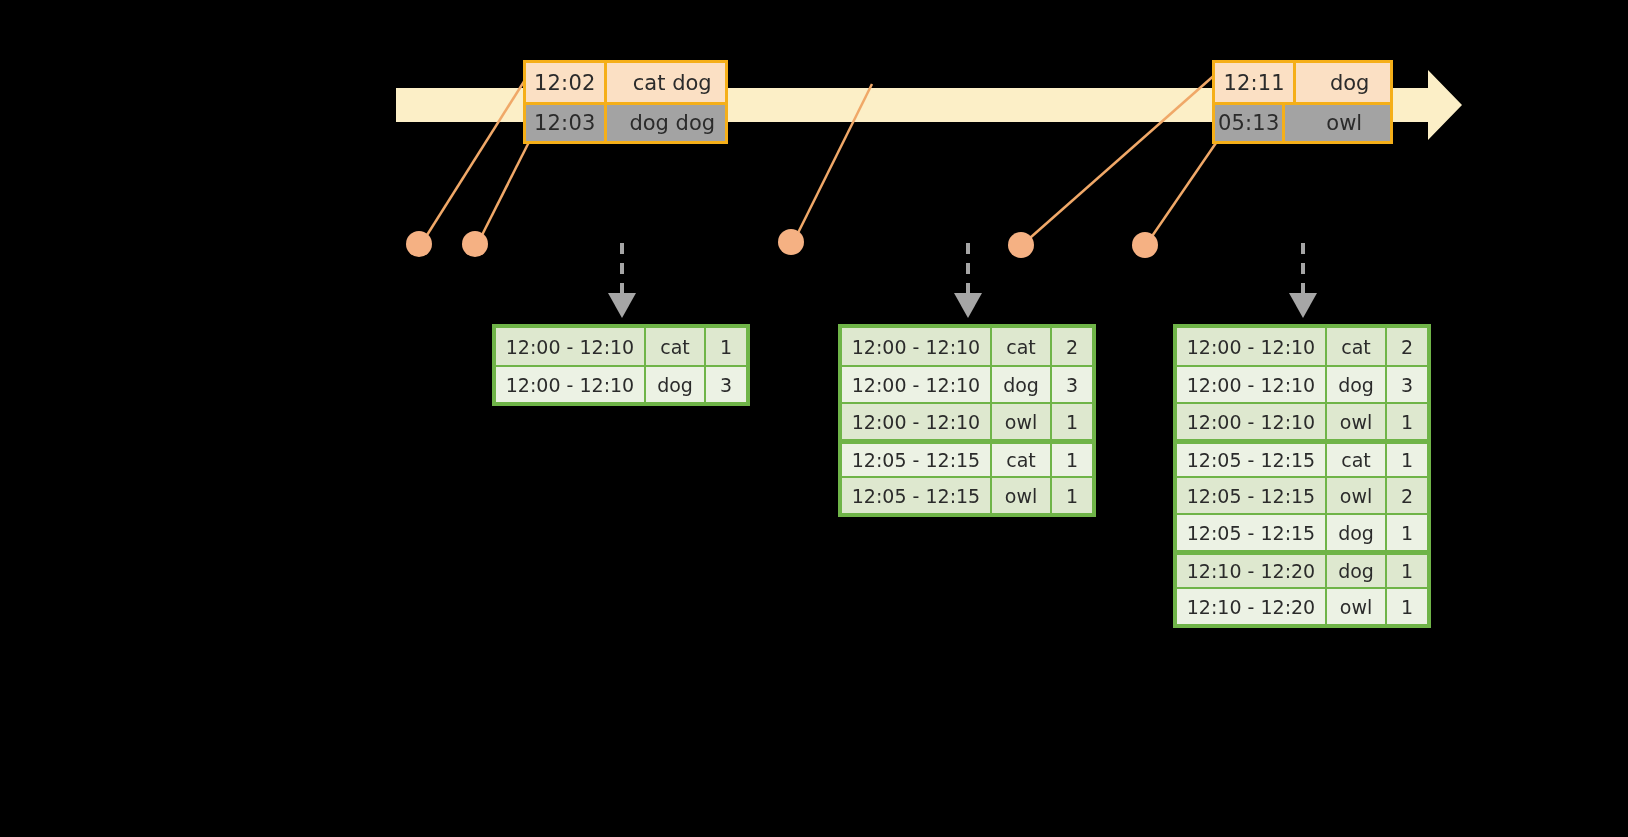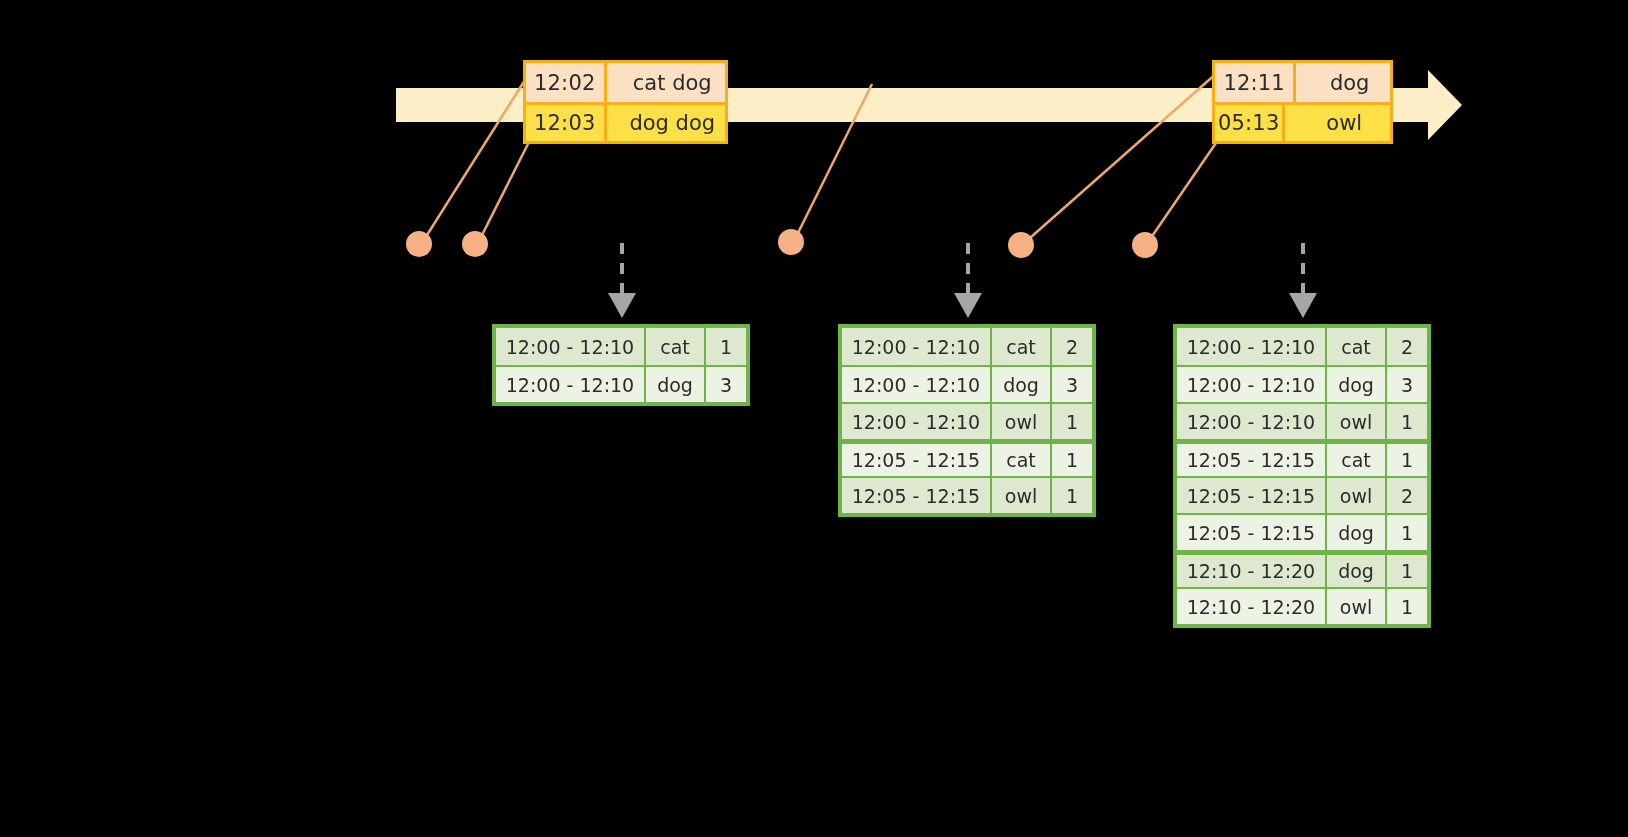--- a/index.html
+++ b/index.html
@@ -41,21 +41,21 @@
   }
   .event-row {
     display: flex;
     height: 39px;
     box-sizing: border-box;
   }
   .event-row + .event-row {
     border-top: 3px solid #F5AF19;
   }
   .event-row.shade-a { background: #FBE0C4; }
-  .event-row.shade-b { background: #fde047; }
+  .event-row.shade-b { background: #a3a3a3; }
 
   .ev-time {
     box-sizing: border-box;
     border-right: 3px solid #F5AF19;
     display: flex;
     align-items: center;
     justify-content: center;
     font-size: 21px;
     color: #2b2b2b;
     letter-spacing: 0.2px;

